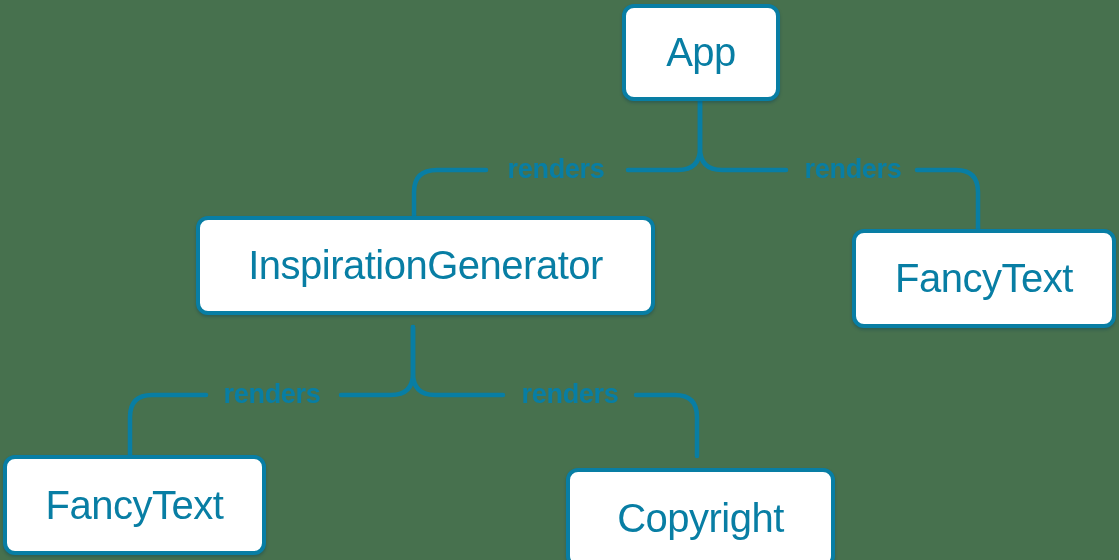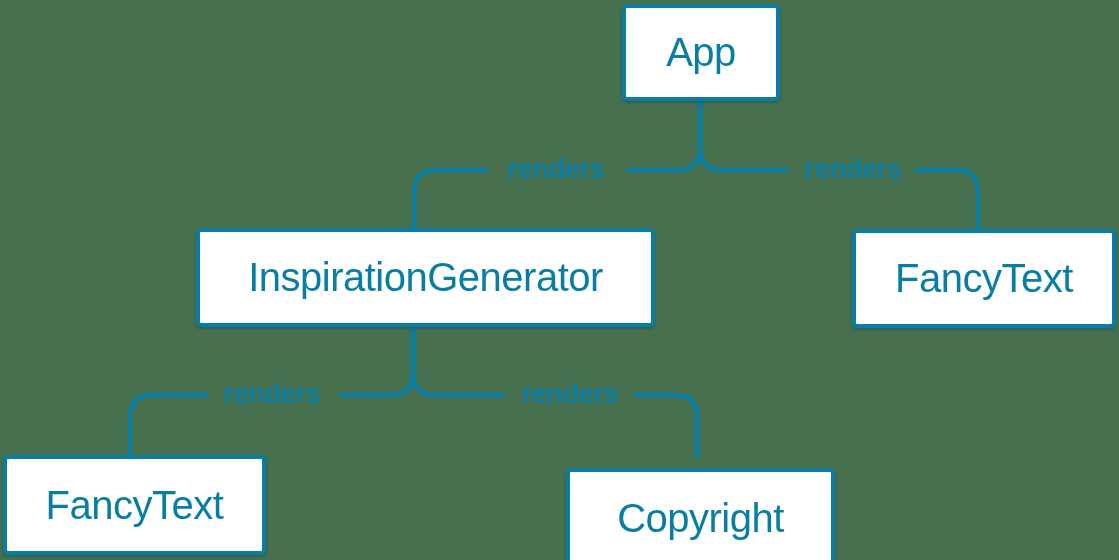--- a/index.html
+++ b/index.html
@@ -33,21 +33,21 @@
     fill: none;
     stroke: var(--accent);
     stroke-width: 4.5;
     stroke-linecap: round;
   }
   .node {
     position: absolute;
     box-sizing: border-box;
     background: var(--node-fill);
     border: 4px solid var(--accent);
-    border-radius: 5px;
+    border-radius: 12px;
     display: flex;
     align-items: center;
     justify-content: center;
     box-shadow: 0 2px 3px rgba(8, 60, 85, 0.35);
   }
   .node-label {
     color: var(--accent);
     font-size: 40px;
     font-weight: 500;
     letter-spacing: -0.5px;
@@ -73,21 +73,21 @@
     <path d="M 700 101 L 700 148 Q 700 170 678 170 L 628 170 M 486 170 L 437 170 Q 414 170 414 192 L 414 228"></path>
     <path d="M 700 101 L 700 148 Q 700 170 722 170 L 786 170 M 917 170 L 956 170 Q 978 170 978 192 L 978 229"></path>
     <path d="M 413 327 L 413 373 Q 413 395 391 395 L 341 395 M 206 395 L 152 395 Q 130 395 130 417 L 130 455"></path>
     <path d="M 413 327 L 413 373 Q 413 395 435 395 L 503 395 M 636 395 L 675 395 Q 697 395 697 417 L 697 456"></path>
   </svg>
 
   <div class="node" style="left:622px; top:4px; width:158px; height:97px;">
     <span class="node-label">App</span>
   </div>
 
-  <div class="node" style="left:196px; top:228px; width:459px; height:99px;">
+  <div class="node" style="left:196px; top:216px; width:459px; height:99px;">
     <span class="node-label">InspirationGenerator</span>
   </div>
 
   <div class="node" style="left:852px; top:229px; width:264px; height:99px;">
     <span class="node-label">FancyText</span>
   </div>
 
   <div class="node" style="left:3px; top:455px; width:263px; height:100px;">
     <span class="node-label">FancyText</span>
   </div>

